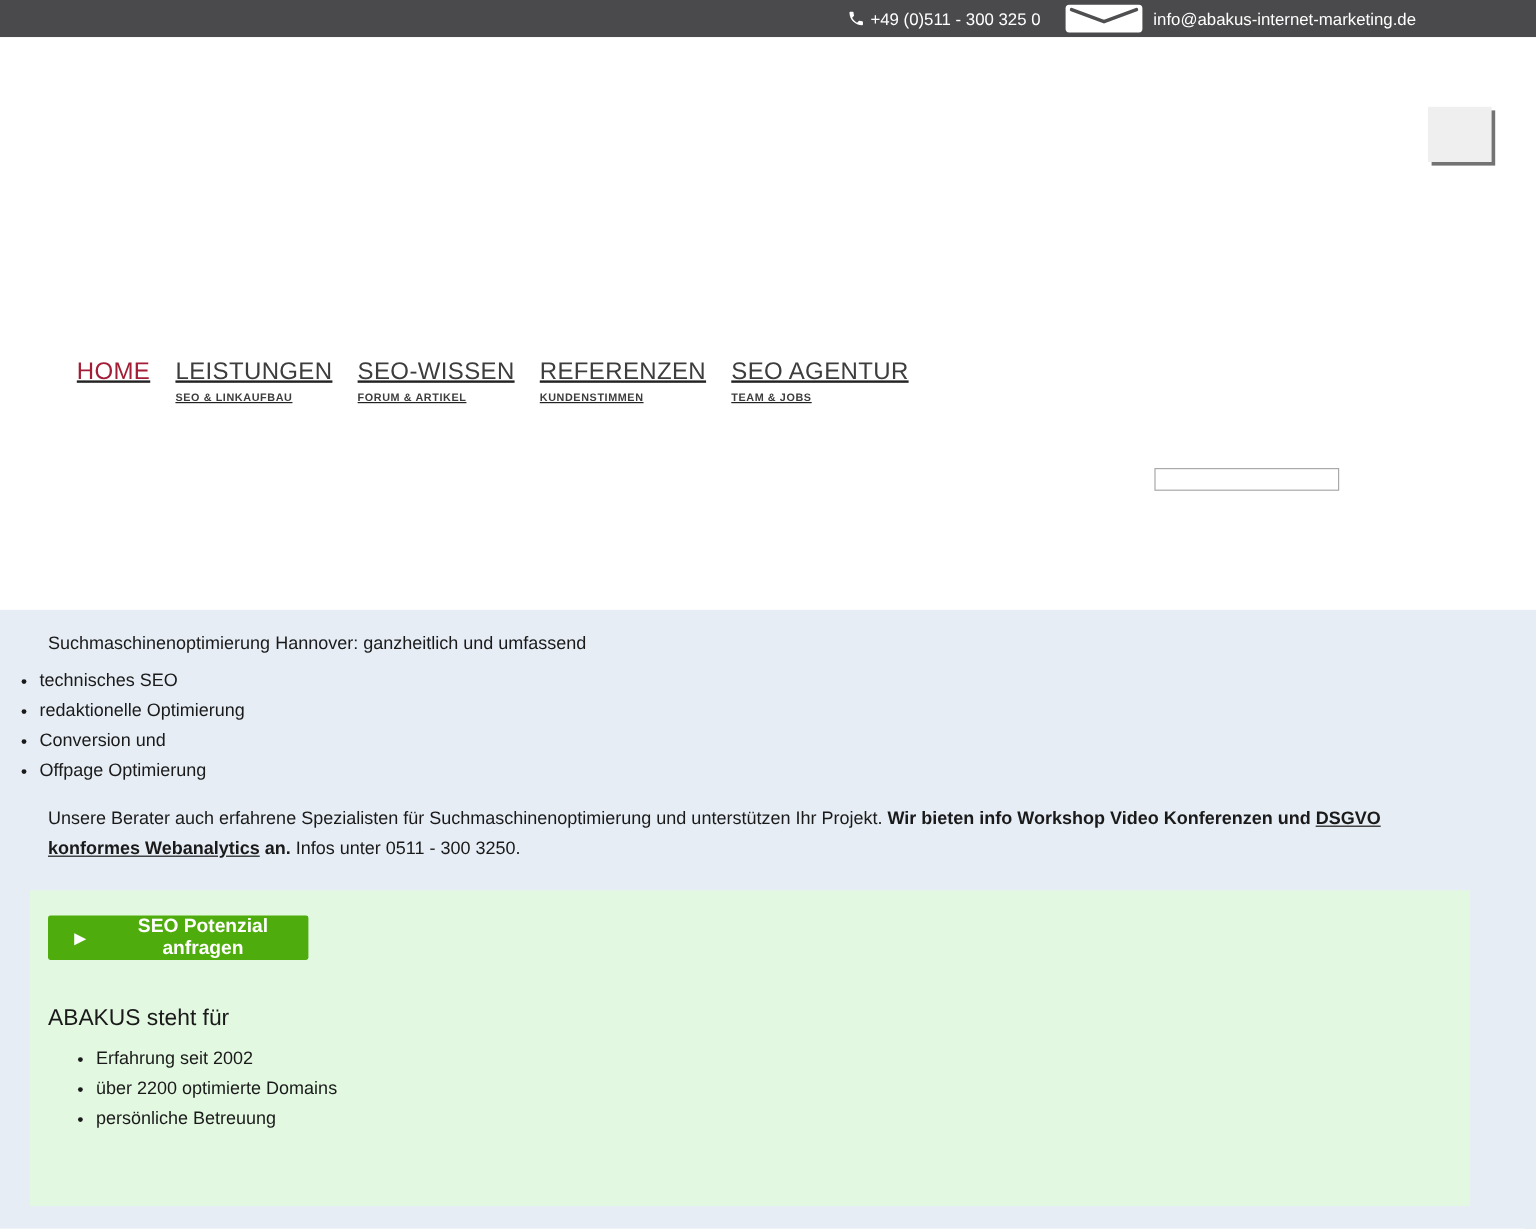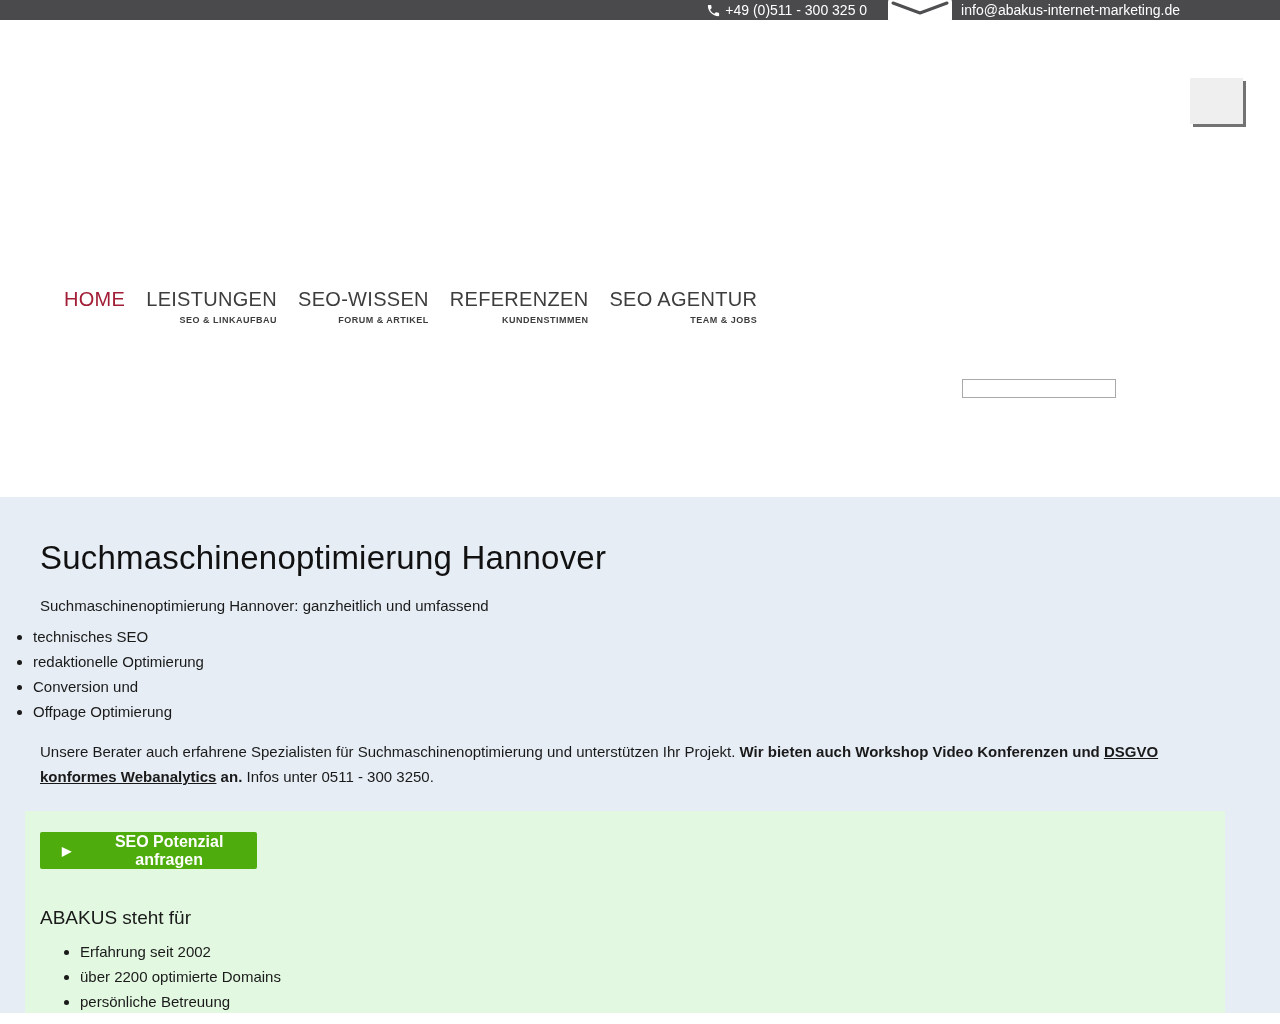--- a/index.html
+++ b/index.html
@@ -1,40 +1,40 @@
 <!DOCTYPE html>
 <html><head>
 <meta charset="utf-8">
 <style>
   * { box-sizing: border-box; margin: 0; padding: 0; }
   html, body { width: 1280px; height: 1024px; overflow: hidden; }
   body { font-family: "Liberation Sans", sans-serif; background: #ffffff; color: #222; }
 
   
   .topbar {
-    height: 20px; background: #4a4a4c; display: flex; align-items: center;
+    height: 31px; background: #4a4a4c; display: flex; align-items: center;
     justify-content: flex-end; padding-right: 100px; color: #fff; font-size: 14px;
   }
   .topbar .phone-wrap { display: flex; align-items: center; gap: 4px; }
   .topbar .phone-icon svg { display: block; }
   .topbar .envelope {
     width: 64px; height: 23px; background: #fff; border-radius: 3px;
     margin-left: 21px; margin-right: 9px; display: flex; align-items: flex-start;
     justify-content: center; overflow: hidden;
   }
   .topbar .envelope svg { display: block; margin-top: 1px; }
 
   
   .header { position: relative; height: 477px; background: #ffffff; }
   .logo-placeholder {
     position: absolute; left: 1190px; top: 58px; width: 53px; height: 46px;
     background: #efefef; box-shadow: 3px 3px 0 0 #737373;
   }
   .nav { position: absolute; left: 64px; top: 268px; display: flex; gap: 21px; }
-  .nav-item { text-align: right; cursor: pointer; }
+  .nav-item { text-align: left; cursor: pointer; text-decoration: underline; }
   .nav-item .main {
     font-size: 20px; letter-spacing: 0.3px; color: #3d3d3d; white-space: nowrap;
   }
   .nav-item.active .main { color: #a21d36; }
   .nav-item .sub {
     margin-top: 4px; font-size: 9px; font-weight: 700; letter-spacing: 0.5px;
     color: #3d3d3d; white-space: nowrap;
   }
   .search-input {
     position: absolute; left: 962px; top: 359px; width: 154px; height: 19px;
@@ -120,32 +120,31 @@
     <div class="nav-item">
       <div class="main">SEO AGENTUR</div>
       <div class="sub">TEAM &amp; JOBS</div>
     </div>
   </div>
 
   <input class="search-input" type="text" placeholder="" style="">
 </div>
 
 <div class="content">
-  <h1 class="page-title">Suchmaschinenoptimierung Hannover</h1>
 
   <p class="intro">Suchmaschinenoptimierung Hannover: ganzheitlich und umfassend</p>
 
   <ul class="seo-list">
     <li>technisches SEO</li>
     <li>redaktionelle Optimierung</li>
     <li>Conversion und</li>
     <li>Offpage Optimierung</li>
   </ul>
 
-  <p class="body-paragraph"><span>Unsere Berater auch erfahrene Spezialisten für Suchmaschinenoptimierung und unterstützen Ihr Projekt. </span><b>Wir bieten auch Workshop Video Konferenzen und </b><a>DSGVO konformes Webanalytics</a><b> an.</b><span> Infos unter 0511 - 300 3250.</span></p>
+  <p class="body-paragraph"><span>Unsere Berater auch erfahrene Spezialisten für Suchmaschinenoptimierung und unterstützen Ihr Projekt. </span><b>Wir bieten info Workshop Video Konferenzen und </b><a>DSGVO konformes Webanalytics</a><b> an.</b><span> Infos unter 0511 - 300 3250.</span></p>
 
   <div class="cta-box">
 
     <button class="cta-button">
       <span class="play">▶</span>
       <span>SEO Potenzial anfragen</span>
     </button>
 
     <p class="about-title">ABAKUS steht für</p>
 

